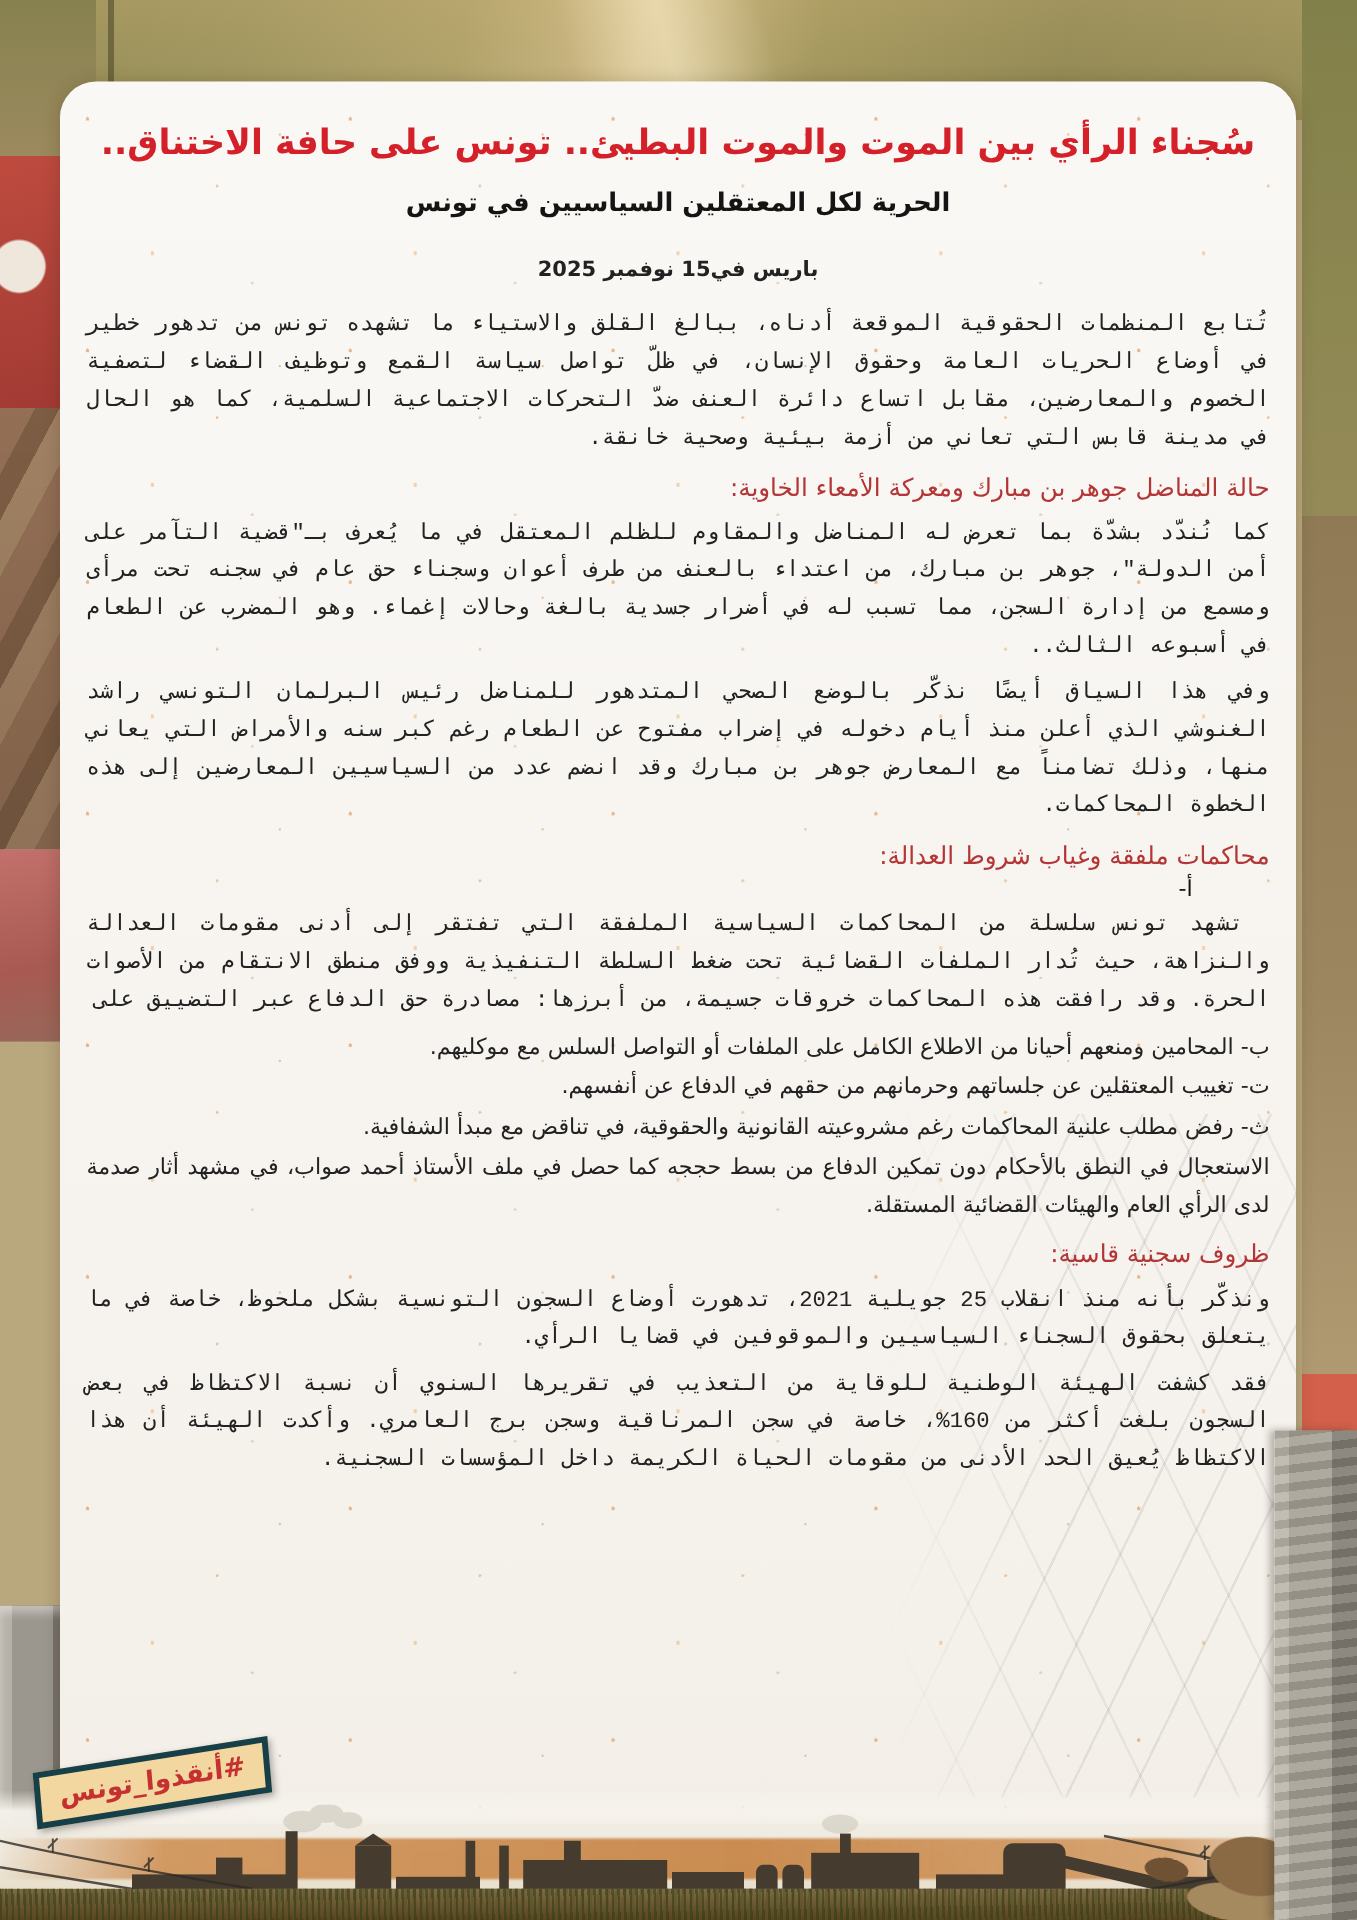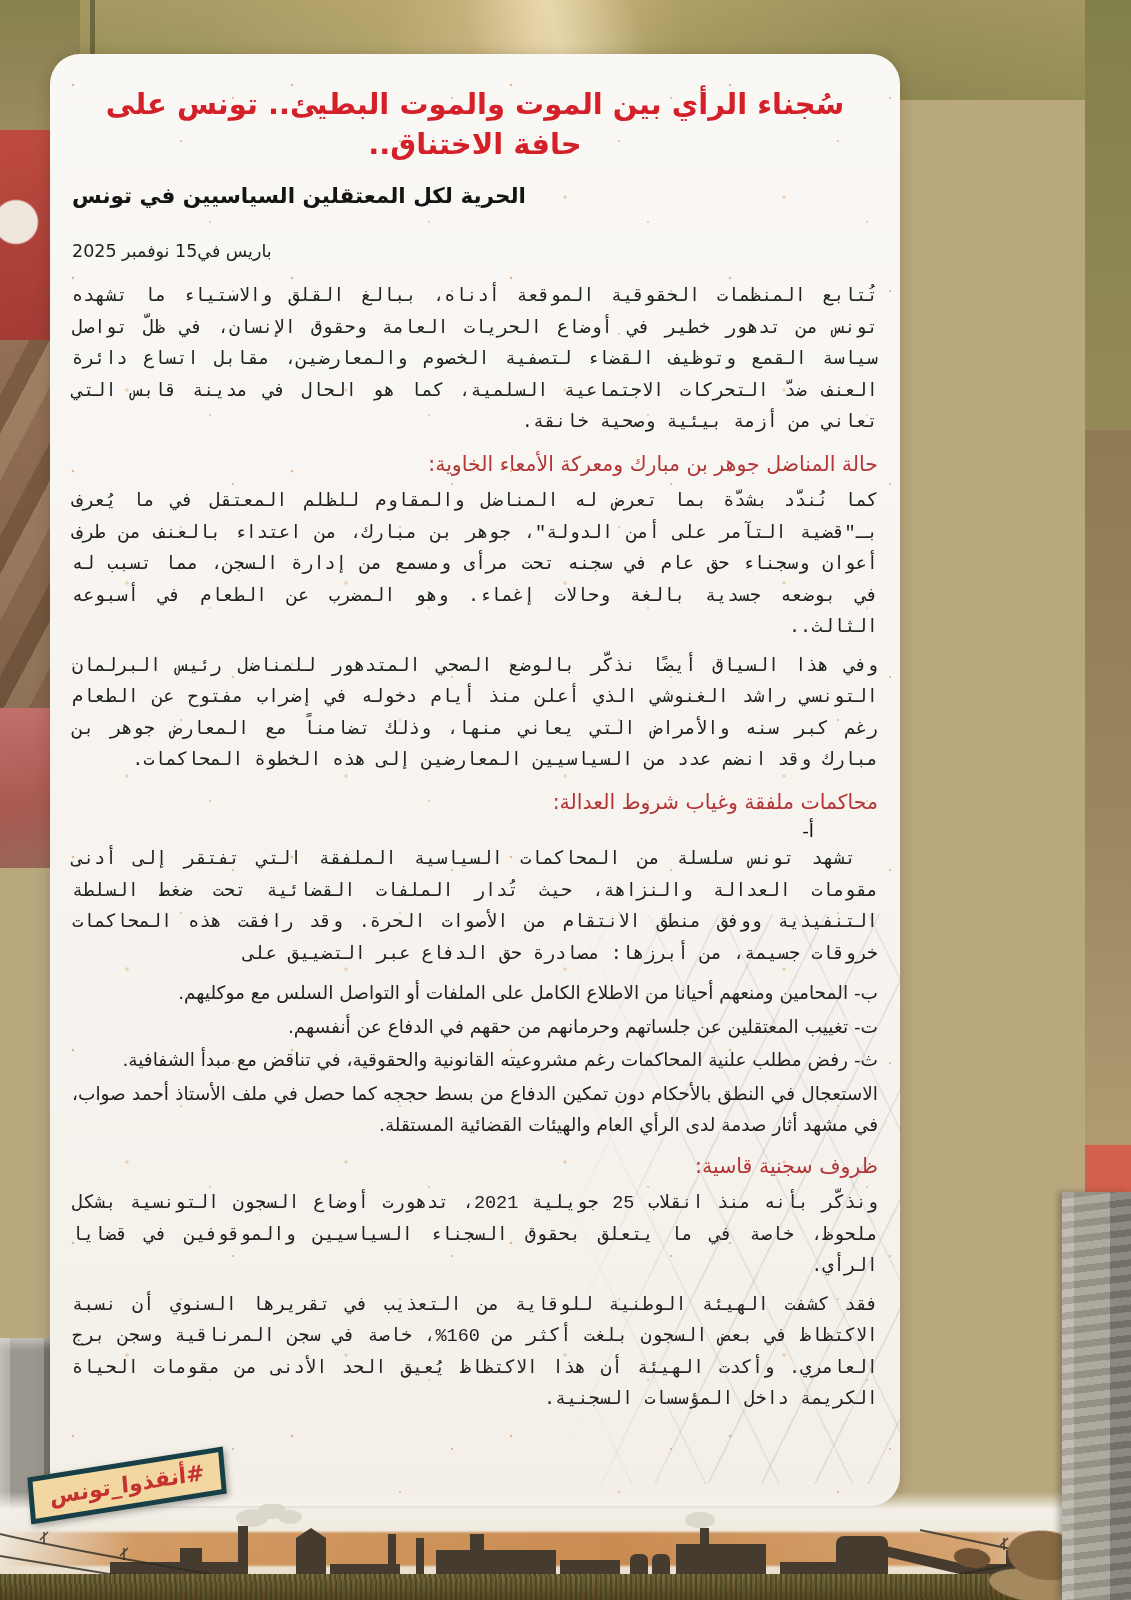--- a/index.html
+++ b/index.html
@@ -39,43 +39,43 @@
   .bg-right .t3{position:absolute;left:0;top:1145px;width:46px;height:60px;background:#d2604a;}
 
   .post-right{position:absolute;left:1062px;top:1192px;width:69px;height:408px;z-index:6;
     background:
       repeating-linear-gradient(173deg, rgba(90,85,75,.25) 0 7px, rgba(190,186,176,.25) 7px 15px),
       linear-gradient(90deg,#c2beb4 0 12px,#a9a49a 12px 48px,#7d7870 48px 69px);
     box-shadow:-4px 0 6px rgba(60,55,45,.35);}
   .coral-patch{position:absolute;left:1090px;top:1145px;width:41px;height:62px;background:#d2604a;z-index:2;}
 
   
-  .card{position:absolute;left:50px;top:54px;width:850px;height:1452px;z-index:2;
+  .card{position:absolute;left:50px;top:68px;width:1030px;height:1452px;z-index:2;
     background:linear-gradient(180deg,#faf8f5 0%,#f6f3ee 70%,#f3efe8 100%);
     border-radius:30px;box-shadow:0 2px 14px rgba(60,40,20,.25);}
   .card::before{content:"";position:absolute;inset:0;border-radius:inherit;pointer-events:none;
     background-image:
       radial-gradient(circle 1.6px at 23px 31px, rgba(216,132,52,.55) 90%, transparent),
       radial-gradient(circle 1.2px at 131px 87px, rgba(216,132,52,.42) 90%, transparent),
       radial-gradient(circle 1.7px at 77px 143px, rgba(228,150,62,.38) 90%, transparent),
       radial-gradient(circle 1.1px at 183px 44px, rgba(216,132,52,.5) 90%, transparent),
       radial-gradient(circle 1.3px at 160px 168px, rgba(216,132,52,.35) 90%, transparent);
     background-size:219px 193px;}
   .card::after{content:"";position:absolute;right:0;top:860px;width:340px;height:570px;pointer-events:none;
     background:
       repeating-linear-gradient(116deg, transparent 0 46px, rgba(110,110,110,.13) 46px 48px),
       repeating-linear-gradient(64deg, transparent 0 64px, rgba(110,110,110,.10) 64px 66px);
     -webkit-mask-image:linear-gradient(270deg,#000 60%,transparent);
             mask-image:linear-gradient(270deg,#000 60%,transparent);}
 
   .content{position:absolute;inset:0;padding:24px 22px 20px 22px;direction:rtl;overflow:hidden;
     color:#222;font-size:18.5px;line-height:31.5px;}
   .title{color:#d42028;font-weight:700;font-size:29px;line-height:40px;text-align:center;margin:6px 0 6px;}
-  .subtitle{color:#141414;font-weight:700;font-size:21.5px;text-align:left;margin:16px 0 24px;}
-  .dateline{font-weight:400;font-size:17.5px;text-align:left;direction:rtl;margin:12px 0 14px;}
+  .subtitle{color:#141414;font-weight:700;font-size:21.5px;text-align:center;margin:16px 0 24px;}
+  .dateline{font-weight:700;font-size:17.5px;text-align:center;direction:rtl;margin:12px 0 14px;}
   p.body{margin:0 0 7px;text-align:justify;font-family:Liberation Mono, monospace;}
   p.body.indent{text-indent:22px;}
   h2.sec{color:#b33535;font-weight:400;font-size:20.5px;margin:10px 0 6px;}
   .list-marker{margin:-4px 64px 2px 0;font-size:18.5px;line-height:22px;color:#111;}
   p.item{margin:0 0 2px;text-align:right;}
   p.closing{margin:0 0 7px;text-align:justify;}
 
   
   .sticker{position:absolute;left:28px;top:1462px;z-index:7;transform:rotate(-9deg) skewX(-4deg);
     background:#f2d7a0;border:5px solid #173f47;padding:5px 16px 7px;box-shadow:2px 3px 6px rgba(30,30,30,.35);}
@@ -126,21 +126,21 @@
 
   <div class="card">
     <div class="content">
       <div class="title">سُجناء الرأي بين الموت والموت البطيئ.. تونس على حافة الاختناق..</div>
       <div class="subtitle">الحرية لكل المعتقلين السياسيين في تونس</div>
       <div class="dateline">باريس في15 نوفمبر 2025</div>
 
       <p class="body">تُتابع المنظمات الحقوقية الموقعة أدناه، ببالغ القلق والاستياء ما تشهده تونس من تدهور خطير في أوضاع الحريات العامة وحقوق الإنسان، في ظلّ تواصل سياسة القمع وتوظيف القضاء لتصفية الخصوم والمعارضين، مقابل اتساع دائرة العنف ضدّ التحركات الاجتماعية السلمية، كما هو الحال في مدينة قابس التي تعاني من أزمة بيئية وصحية خانقة.</p>
 
       <h2 class="sec">حالة المناضل جوهر بن مبارك ومعركة الأمعاء الخاوية:</h2>
-      <p class="body">كما نُندّد بشدّة بما تعرض له المناضل والمقاوم للظلم المعتقل في ما يُعرف بـ"قضية التآمر على أمن الدولة"، جوهر بن مبارك، من اعتداء بالعنف من طرف أعوان وسجناء حق عام في سجنه تحت مرأى ومسمع من إدارة السجن، مما تسبب له في بوضعه جسدية بالغة وحالات إغماء. وهو المضرب عن الطعام في أسبوعه الثالث..</p>
+      <p class="body">كما نُندّد بشدّة بما تعرض له المناضل والمقاوم للظلم المعتقل في ما يُعرف بـ"قضية التآمر على أمن الدولة"، جوهر بن مبارك، من اعتداء بالعنف من طرف أعوان وسجناء حق عام في سجنه تحت مرأى ومسمع من إدارة السجن، مما تسبب له في أضرار جسدية بالغة وحالات إغماء. وهو المضرب عن الطعام في أسبوعه الثالث..</p>
       <p class="body">وفي هذا السياق أيضًا نذكّر بالوضع الصحي المتدهور للمناضل رئيس البرلمان التونسي راشد الغنوشي الذي أعلن منذ أيام دخوله في إضراب مفتوح عن الطعام رغم كبر سنه والأمراض التي يعاني منها، وذلك تضامناً مع المعارض جوهر بن مبارك وقد انضم عدد من السياسيين المعارضين إلى هذه الخطوة المحاكمات.</p>
 
       <h2 class="sec">محاكمات ملفقة وغياب شروط العدالة:</h2>
       <div class="list-marker">أ-</div>
       <p class="body indent">تشهد تونس سلسلة من المحاكمات السياسية الملفقة التي تفتقر إلى أدنى مقومات العدالة والنزاهة، حيث تُدار الملفات القضائية تحت ضغط السلطة التنفيذية ووفق منطق الانتقام من الأصوات الحرة. وقد رافقت هذه المحاكمات خروقات جسيمة، من أبرزها: مصادرة حق الدفاع عبر التضييق على</p>
       <p class="item">ب- المحامين ومنعهم أحيانا من الاطلاع الكامل على الملفات أو التواصل السلس مع موكليهم.</p>
       <p class="item">ت- تغييب المعتقلين عن جلساتهم وحرمانهم من حقهم في الدفاع عن أنفسهم.</p>
       <p class="item">ث- رفض مطلب علنية المحاكمات رغم مشروعيته القانونية والحقوقية، في تناقض مع مبدأ الشفافية.</p>
       <p class="closing">الاستعجال في النطق بالأحكام دون تمكين الدفاع من بسط حججه كما حصل في ملف الأستاذ أحمد صواب، في مشهد أثار صدمة لدى الرأي العام والهيئات القضائية المستقلة.</p>
 

